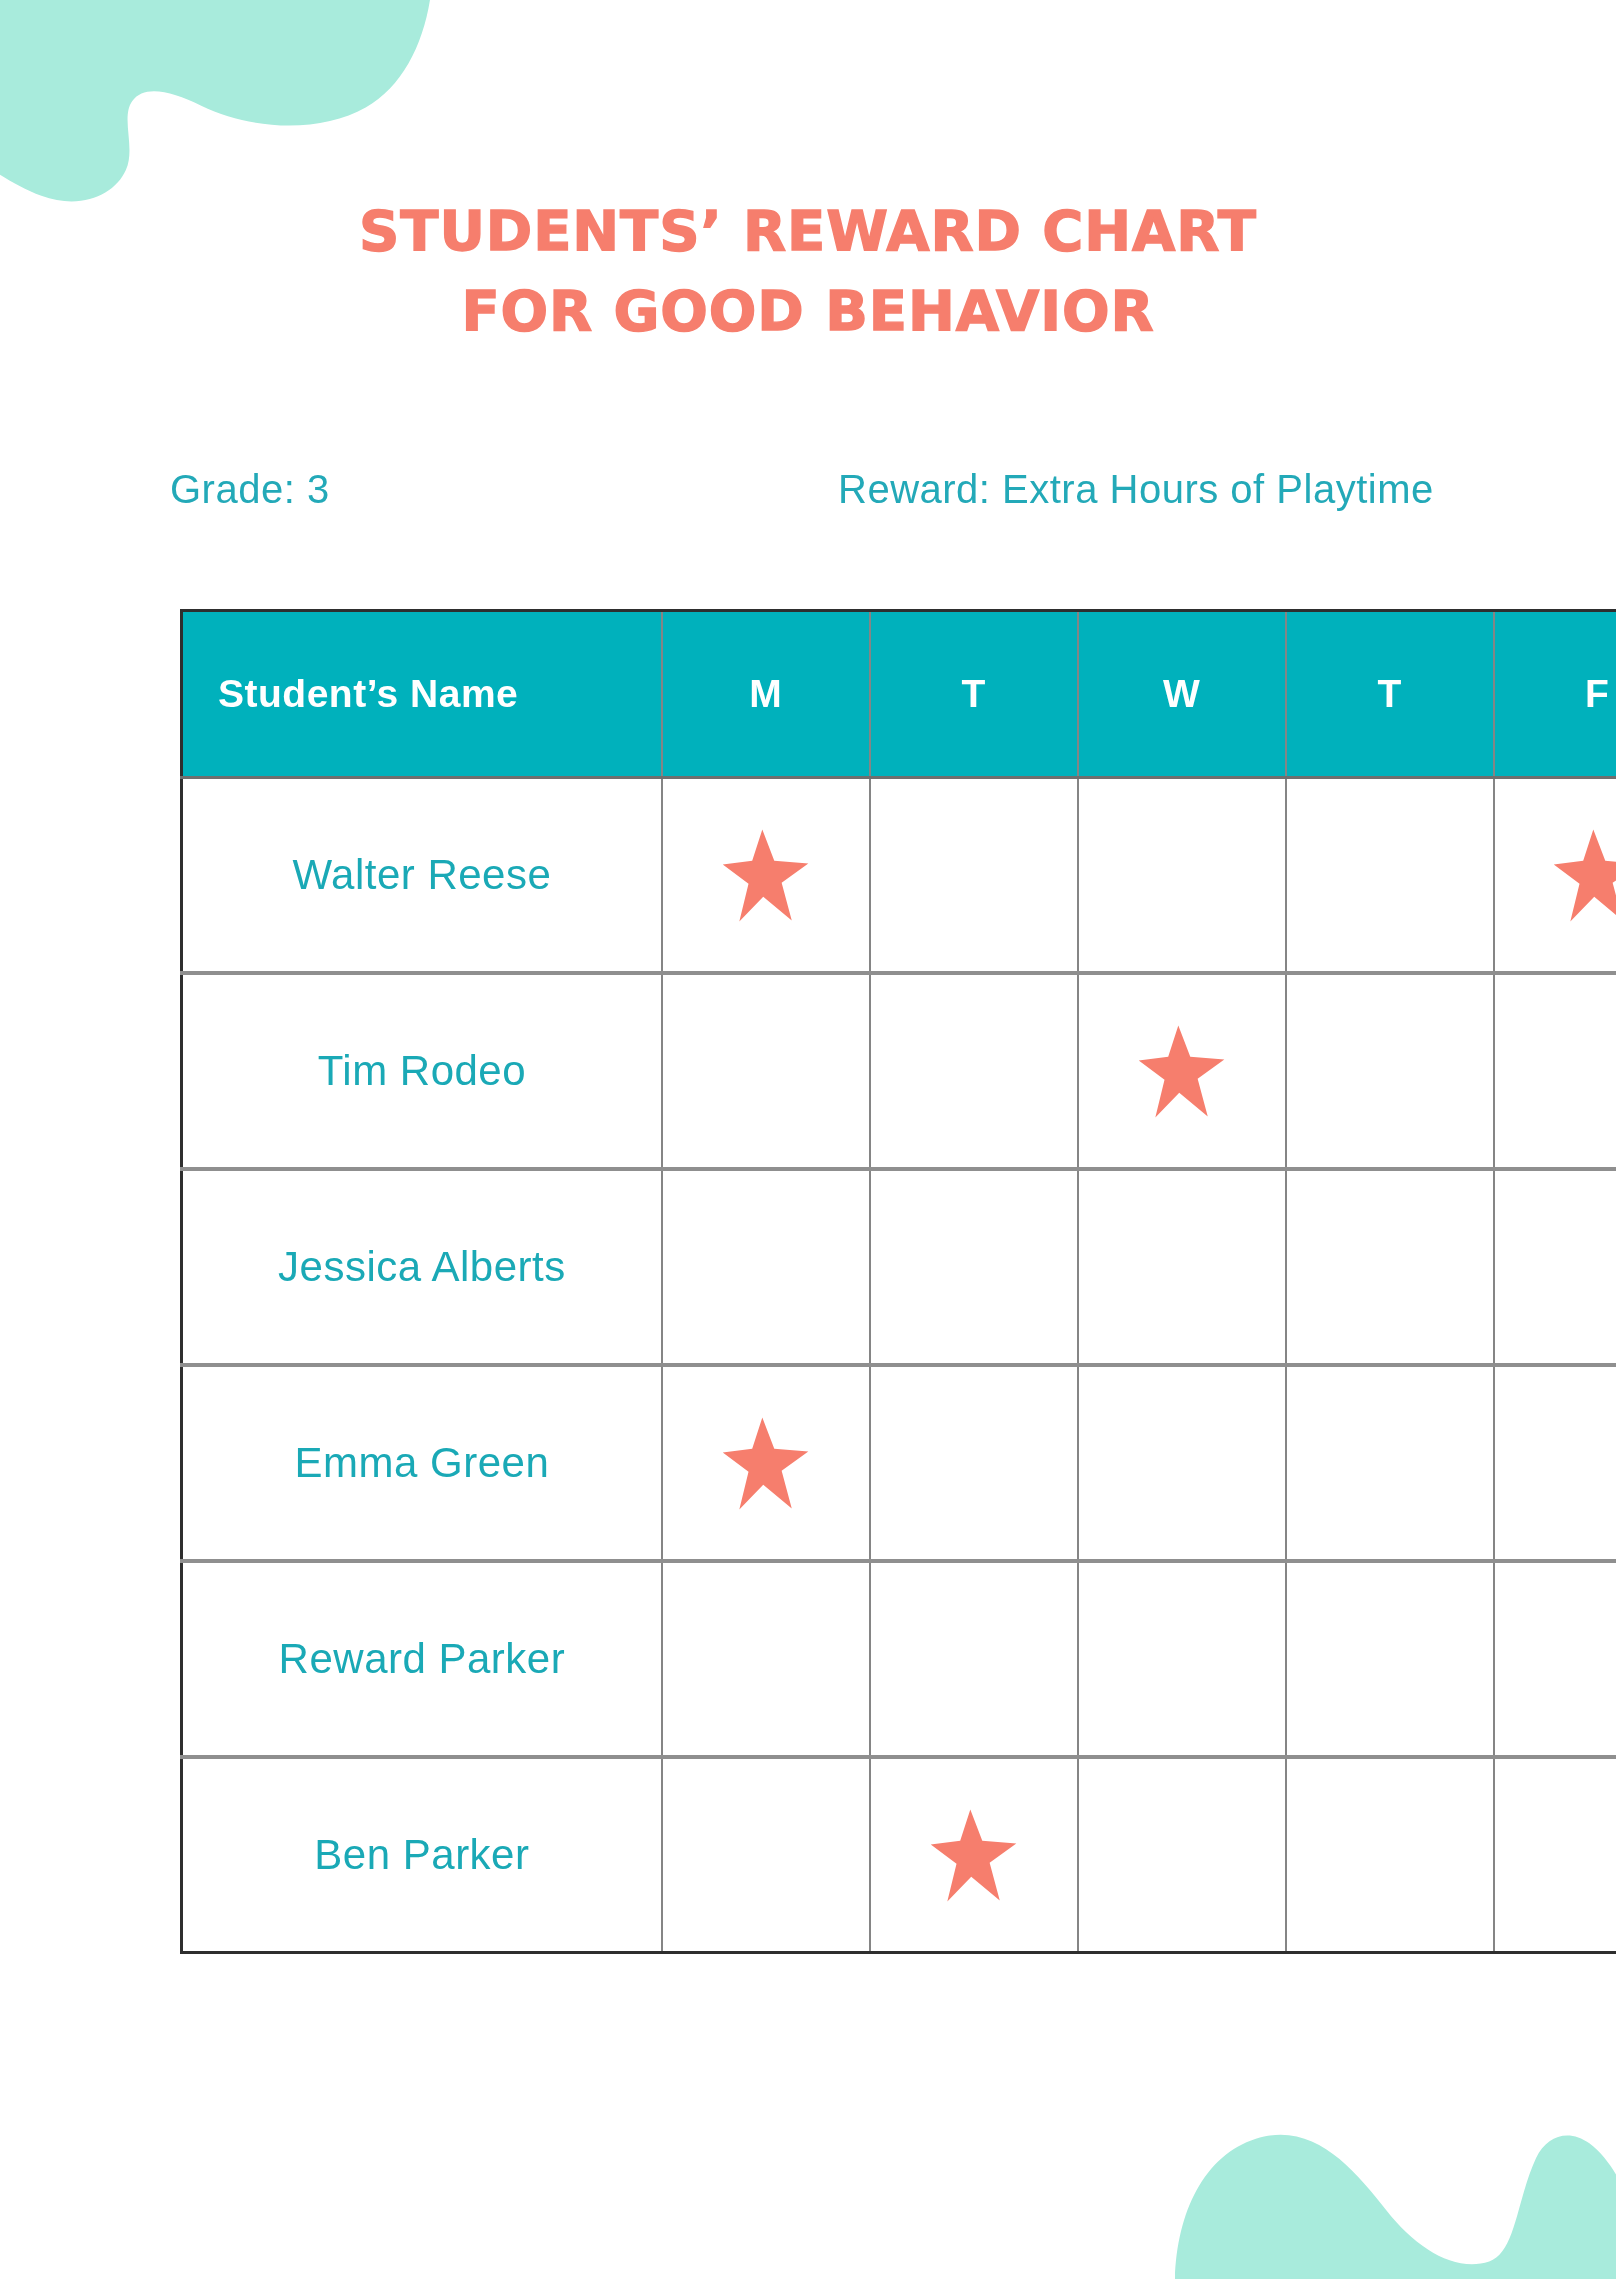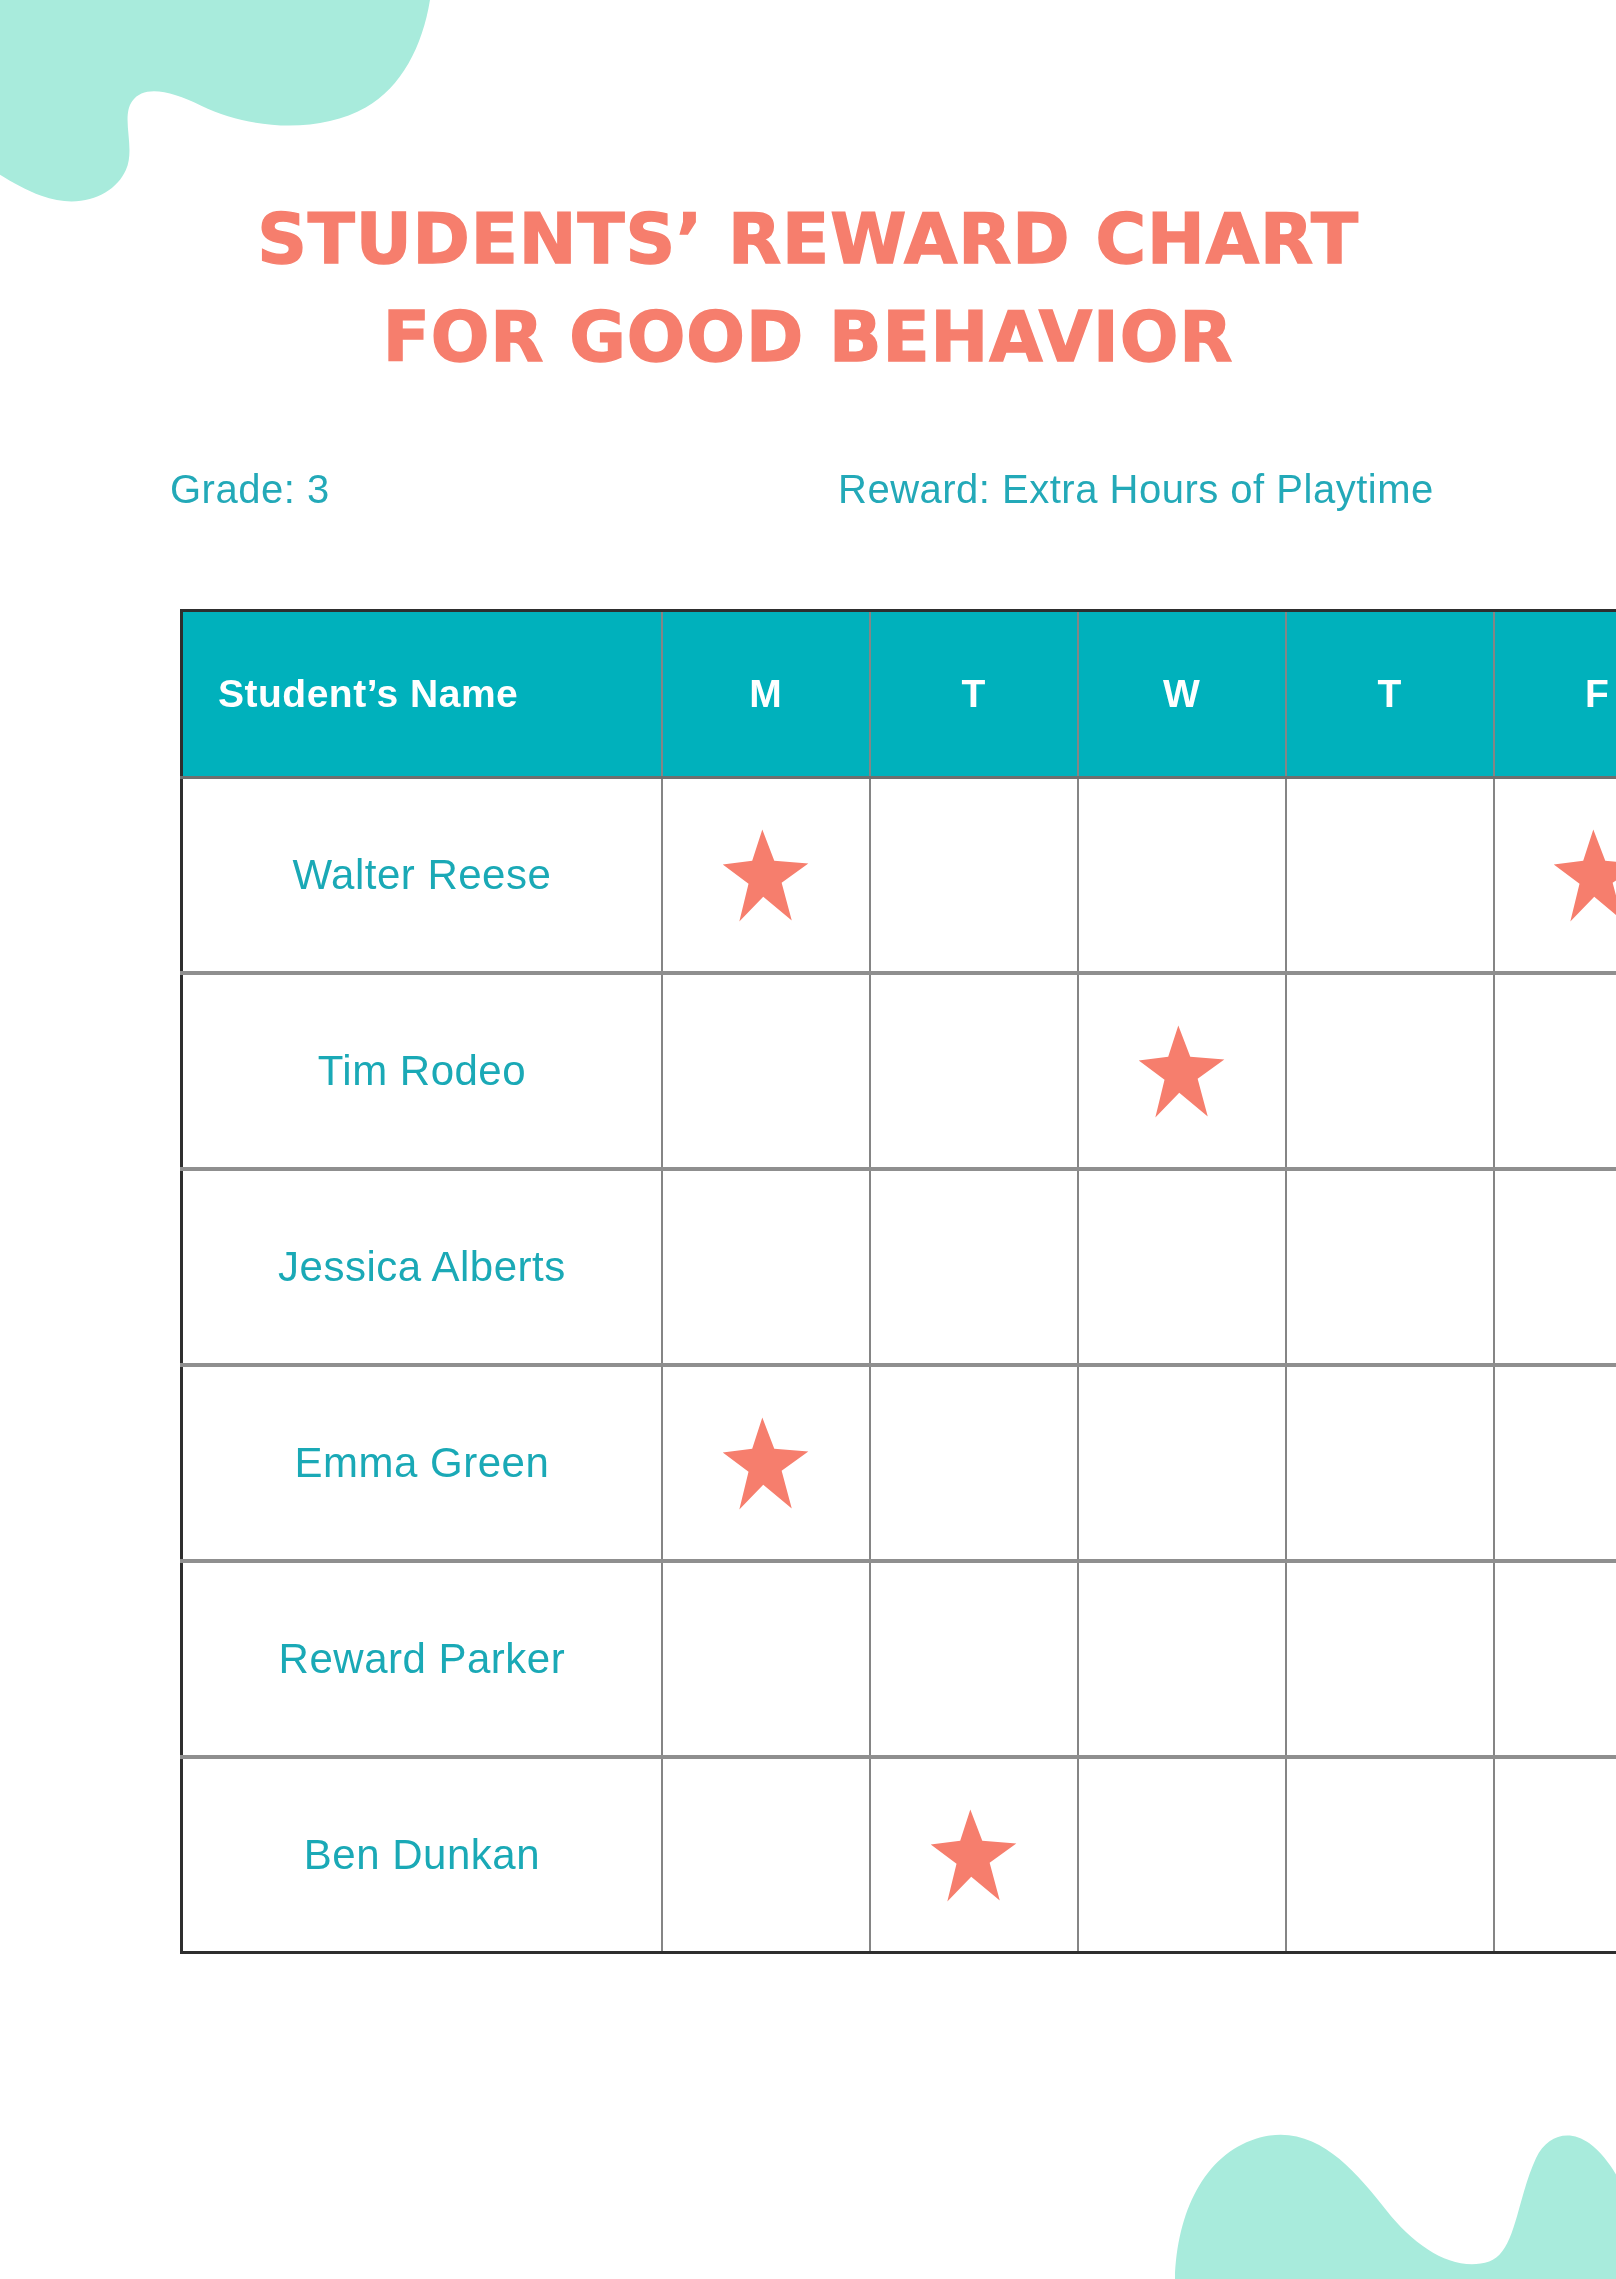--- a/index.html
+++ b/index.html
@@ -17,21 +17,21 @@
   }
   .blob{position:absolute;pointer-events:none;}
   .blob-tl{top:0;left:0;width:441px;height:216px;}
   .blob-br{bottom:0;right:0;width:441px;height:188px;}
 
   .title{
     position:absolute;top:191px;left:0;width:100%;
     text-align:center;
     font-family:"DejaVu Sans", sans-serif;
     font-weight:bold;
-    font-size:69px;
+    font-size:56px;
     line-height:1.42;
     color:var(--coral);
     -webkit-text-stroke:1.4px var(--coral);
     letter-spacing:0.9px;
     margin:0;
   }
   .meta{
     position:absolute;top:467px;left:0;width:100%;
     font-size:40px;
     color:#23A9B8;
@@ -177,21 +177,21 @@
     <td class="name-cell">Reward Parker</td>
     <td class="day-cell"></td>
     <td class="day-cell"></td>
     <td class="day-cell"></td>
     <td class="day-cell"></td>
     <td class="day-cell"></td>
   </tr>
 
 
   <tr>
-    <td class="name-cell">Ben Dunkan</td>
+    <td class="name-cell">Ben Parker</td>
     <td class="day-cell"></td>
     <td class="day-cell"><svg class="star" viewBox="0 0 100 100">
     <polygon points="46,0 59,34 96,37 67,58 78,99 47,73 21,100 31,59 3,38 35,34"></polygon>
   </svg></td>
     <td class="day-cell"></td>
     <td class="day-cell"></td>
     <td class="day-cell"></td>
   </tr>
 </tbody>
 </table>

